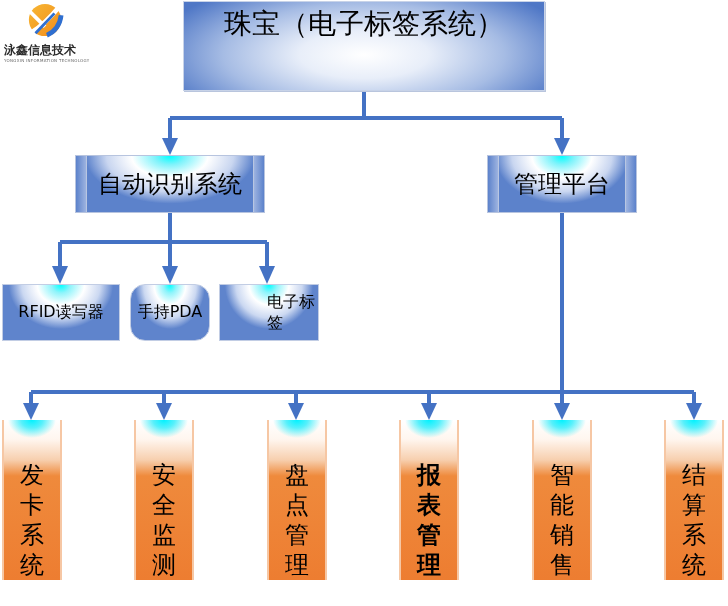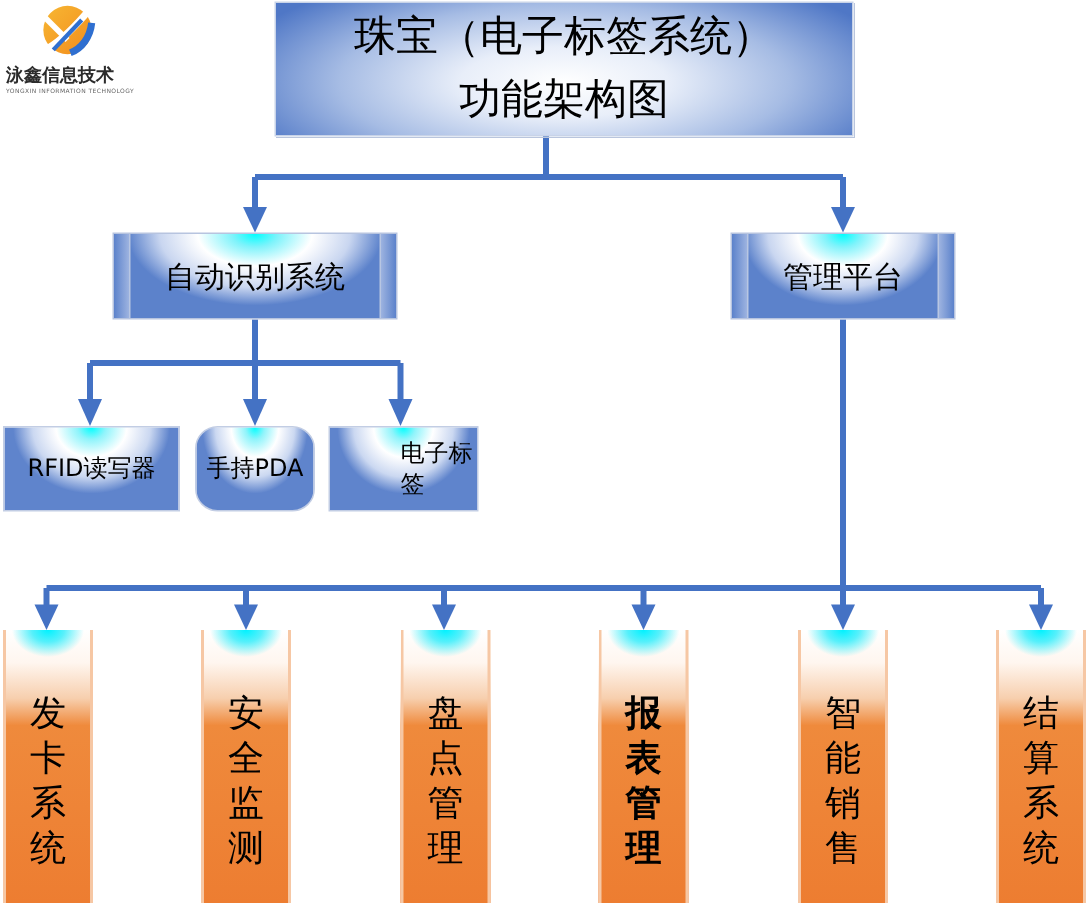--- a/index.html
+++ b/index.html
@@ -12,42 +12,42 @@
   .logo { left: 2px; top: 0px; width: 100px; height: 70px; }
   .logo-mark { position: absolute; left: 24px; top: 2px; width: 38px; height: 36px; }
   .logo-cn { position: absolute; left: 2px; top: 42px; font-size: 12px; font-weight: bold; color: #2c2c2c; letter-spacing: 0px; white-space: nowrap; }
   .logo-en { position: absolute; left: 2px; top: 58px; font-size: 4px; color: #666; white-space: nowrap; letter-spacing: 0.3px; }
 
   
   .title-box { left: 183px; top: 1px; width: 180px; height: 88px;
     width: 360px;
     background: radial-gradient(ellipse 60% 90% at 50% 60%, #ffffff 0%, #e8eef9 30%, #a6bce4 65%, #4f77c6 100%);
     border: 1px solid #c8d3e8; box-shadow: 1px 1px 0 #b9c5dd;
-    text-align: center; padding-left: 24px; }
+    text-align: center; }
   .title-line1 { position: absolute; left: 0; right: 0; top: 4px; font-size: 28px; line-height: 36px; }
   .title-line2 { position: absolute; left: 0; right: 0; top: 46px; font-size: 28px; line-height: 36px; }
 
   
   .l2 { height: 58px; top: 155px;
     background: radial-gradient(ellipse 45% 85% at 50% 0%, #00ffff 0%, #7ff3fb 18%, #ffffff 45%, #c9d6f0 75%, #5c82cb 100%);
     border: 1px solid #b7c4df; box-sizing: border-box; }
   .l2 .side { position: absolute; top: 0; bottom: 0; width: 10px;
     background: linear-gradient(90deg, #5c82cb 0%, #9db3e0 100%); border-right: 1px solid #b8c6e2; }
   .l2 .side.r { right: 0; left: auto; background: linear-gradient(90deg, #9db3e0 0%, #5c82cb 100%); border-right: none; border-left: 1px solid #b8c6e2; }
   .l2 .side.l { left: 0; }
-  .l2 .label { position: absolute; left: 0; right: 0; top: 0; bottom: 0; display: flex; align-items: center; justify-content: center; font-size: 20px; }
+  .l2 .label { position: absolute; left: 0; right: 0; top: 0; bottom: 0; display: flex; align-items: center; justify-content: center; font-size: 24px; }
 
   
   .l3 { top: 284px; height: 57px;
     background: radial-gradient(ellipse 45% 80% at 50% 0%, #00ffff 0%, #8ff4fb 18%, #ffffff 45%, #cbd8f1 75%, #5f84cc 100%);
     border: 1px solid #c2cde4; box-sizing: border-box;
     display: flex; align-items: center; justify-content: center; font-size: 16px; }
 
   
-  .col { top: 420px; width: 60px; height: 182px;
+  .col { top: 420px; width: 60px; height: 160px;
     background:
       radial-gradient(ellipse 24px 18px at 50% 0%, #00f2ff 0%, #57f0fb 45%, rgba(255,255,255,0) 100%),
       linear-gradient(180deg, #ffffff 0%, #fff6ef 12%, #f7cfae 25%, #ef8a3c 35%, #ed7d31 100%);
     box-shadow: inset 2px 0 0 #f6c7a4, inset -2px 0 0 #f6c7a4; }
   .col .label { position: absolute; left: 0; right: 0; top: 40px; text-align: center;
     font-size: 24px; line-height: 30px; width: 30px; margin: 0 auto; word-break: break-all; }
 </style>
 </head>
 <body>
 
@@ -107,21 +107,20 @@
     <path d="M22 35 C30 32, 36 24, 37 14" stroke="#2f6fd0" stroke-width="5" fill="none"></path>
     <path d="M4 10 L20 26" stroke="#ffffff" stroke-width="4"></path>
     <path d="M10 33 L30 12" stroke="#2f6fd0" stroke-width="3"></path>
   </svg>
   <div class="logo-cn">泳鑫信息技术</div>
   <div class="logo-en">YONGXIN INFORMATION TECHNOLOGY</div>
 </div>
 
 <div class="abs title-box">
   <div class="title-line1">珠宝（电子标签系统）</div>
-  <div class="title-line2">功能架构图</div>
 </div>
 
 <div class="abs l2" style="left:75px; width:190px;">
   <div class="side l"></div>
   <div class="side r"></div>
   <div class="label">自动识别系统</div>
 </div>
 <div class="abs l2" style="left:487px; width:150px;text-decoration:underline;">
   <div class="side l"></div>
   <div class="side r"></div>

